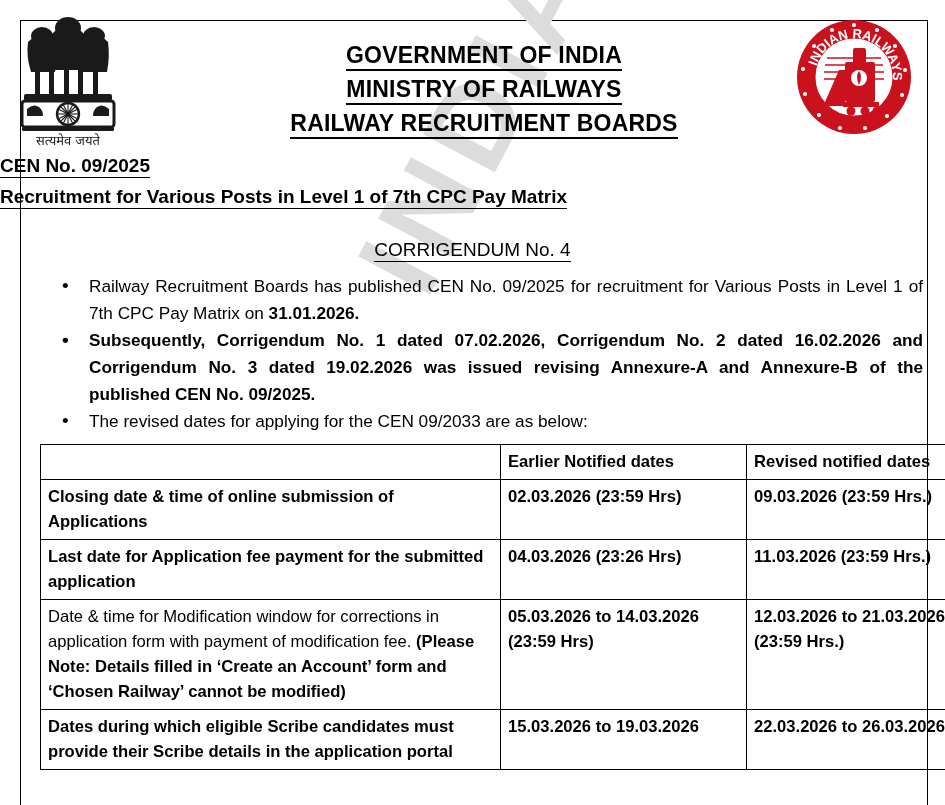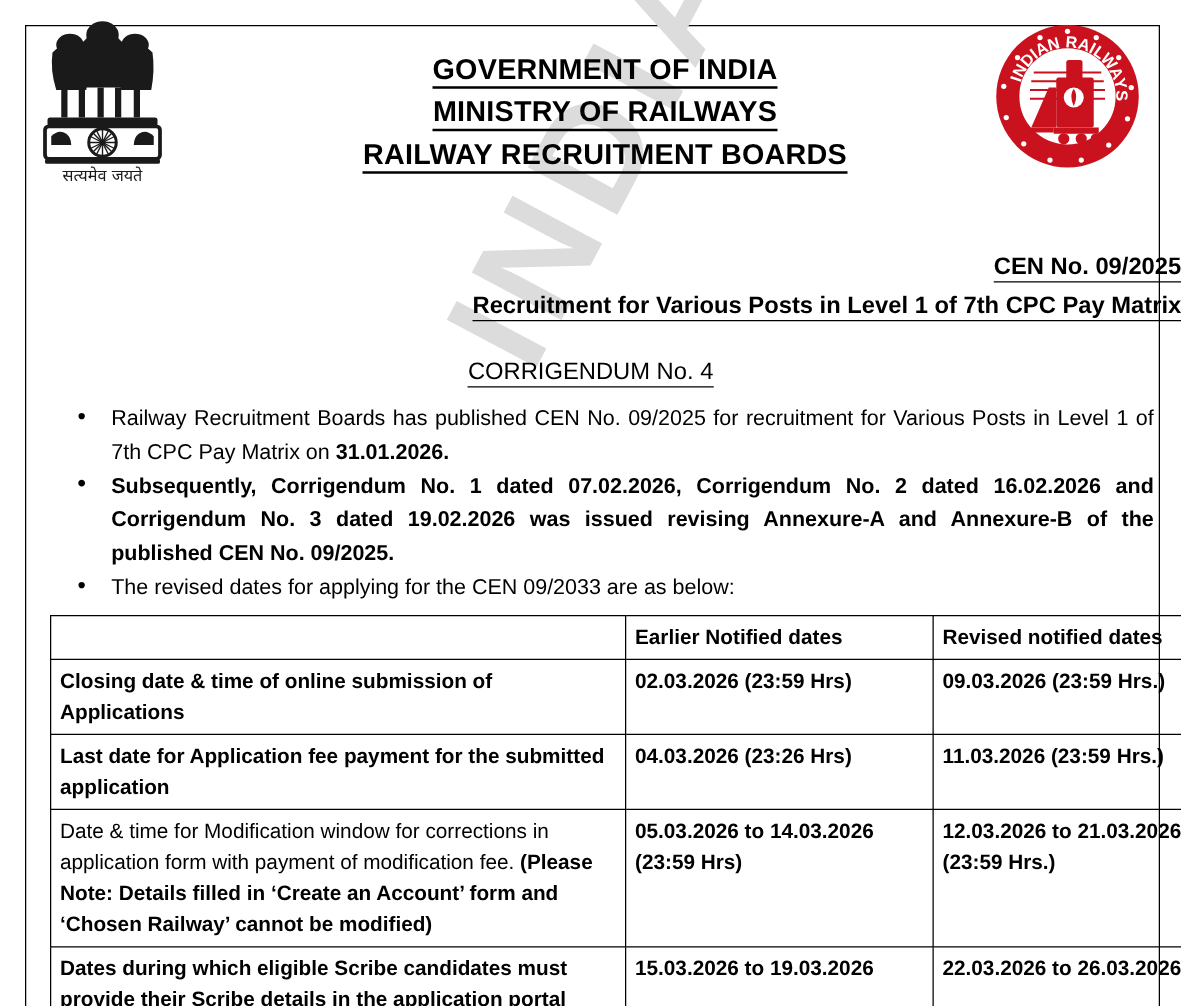--- a/index.html
+++ b/index.html
@@ -56,21 +56,21 @@
     position: relative;
     z-index: 2;
   }
   
   .header {
     position: relative;
     height: 150px;
   }
   .emblem-left {
     position: absolute;
-    left: 22px;
+    left: 8px;
     top: 8px;
     width: 120px;
     height: 140px;
   }
   .emblem-right {
     position: absolute;
     left: 795px;
     top: 18px;
     width: 118px;
     height: 118px;
@@ -87,22 +87,21 @@
     font-weight: bold;
     line-height: 34px;
     letter-spacing: 0.2px;
   }
   .header-titles .line span {
     border-bottom: 2px solid #000;
     padding-bottom: 1px;
   }
   
   .cen-block {
-    margin-top: 48px;
-    text-align: right;
+    text-align: left;
   }
   .cen-block .cen-line {
     font-size: 19px;
     font-weight: bold;
     line-height: 31px;
   }
   .cen-block .cen-line span {
     border-bottom: 1.7px solid #000;
     padding-bottom: 1px;
   }

